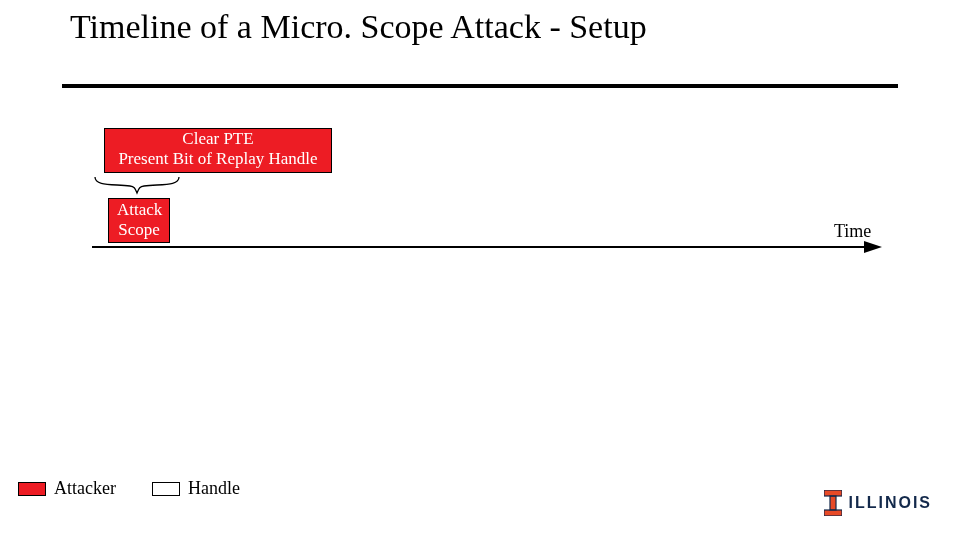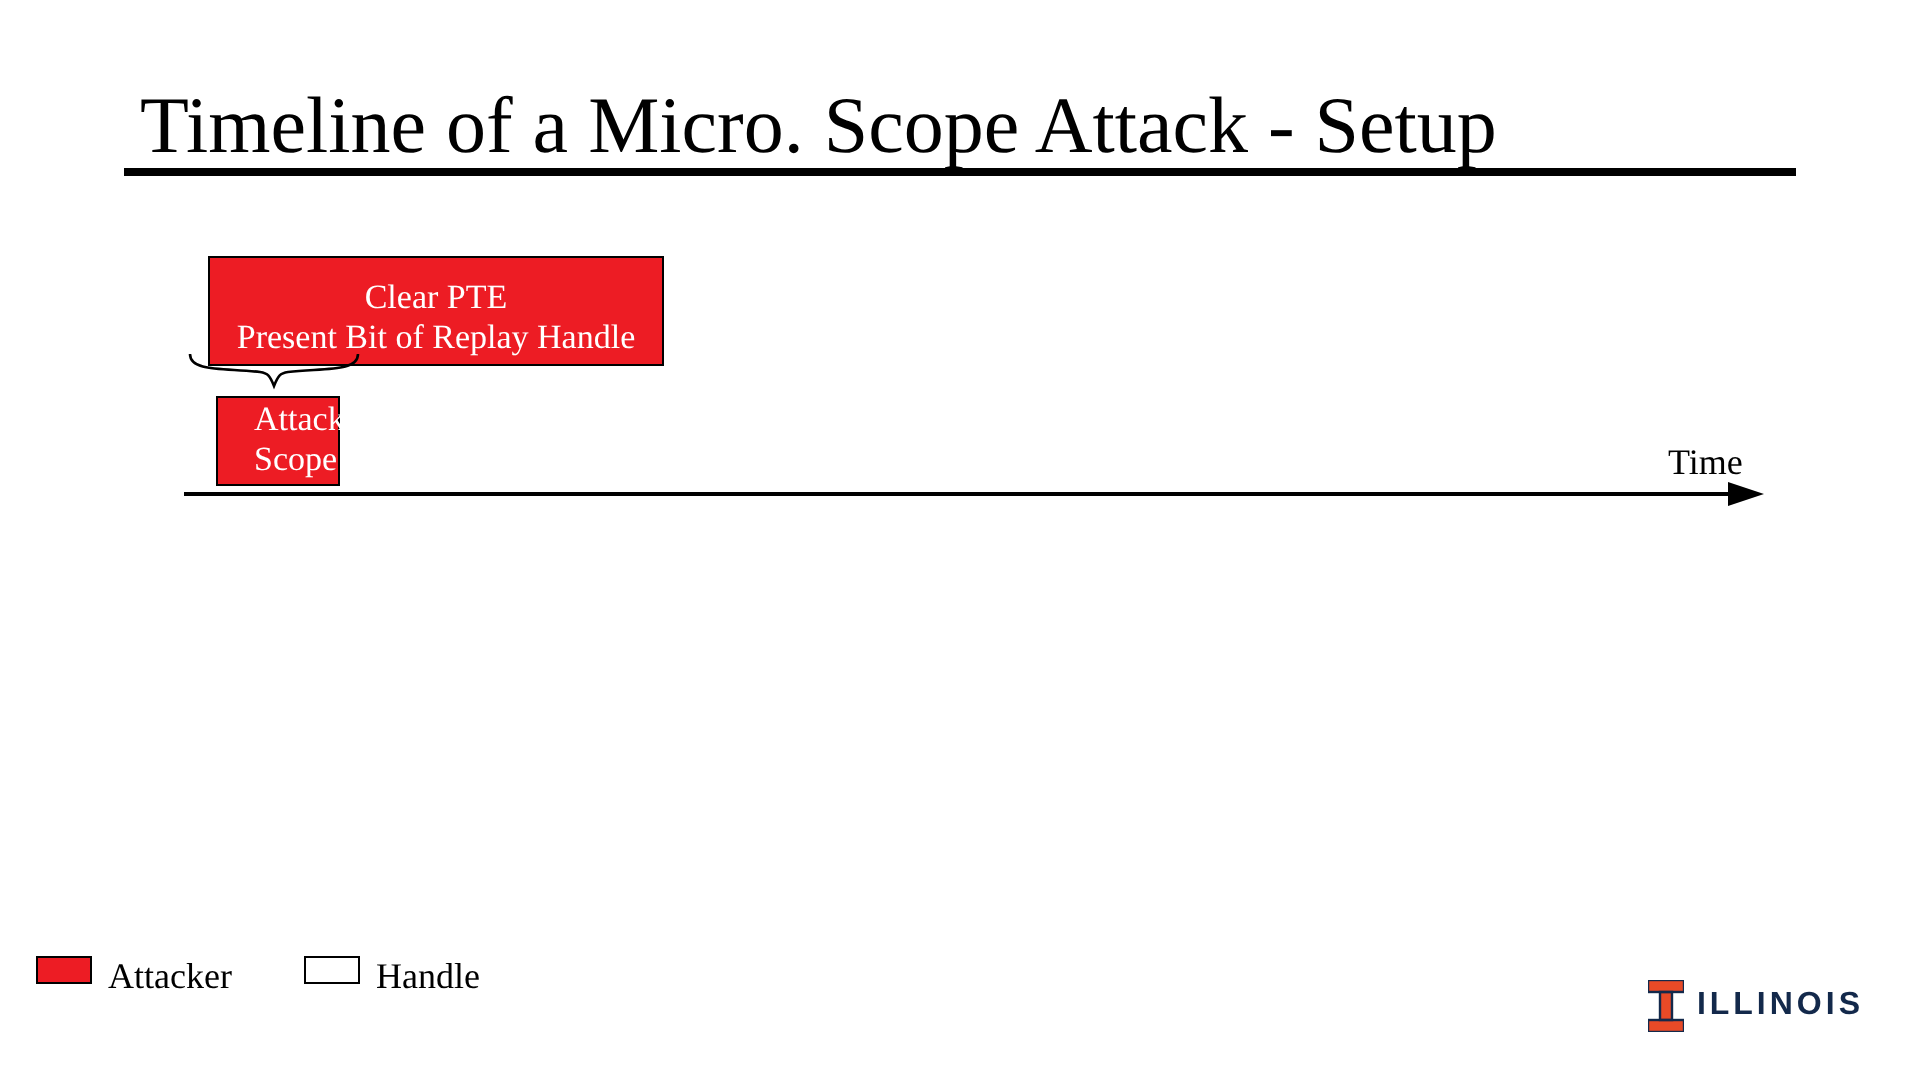--- a/index.html
+++ b/index.html
@@ -2,22 +2,22 @@
 <html><head>
 <meta charset="utf-8">
 <style>
   * { box-sizing: border-box; margin: 0; padding: 0; }
   html, body { width: 960px; height: 540px; background: #fff; font-family: "Times New Roman", Times, serif; color: #000; }
   .slide { position: relative; width: 960px; height: 540px; }
 
   .title {
     position: absolute;
     left: 70px;
-    top: 39px;
-    font-size: 40px;
+    top: 8px;
+    font-size: 34px;
     font-weight: 400;
   }
   .title-rule {
     position: absolute;
     left: 62px;
     top: 84px;
     width: 836px;
     height: 0;
     border-bottom: 4px solid #000;
   }
@@ -26,21 +26,21 @@
     position: absolute;
     left: 104px;
     top: 128px;
     width: 228px;
     background: #ed1c24;
     border: 1px solid #000;
     color: #fff;
     text-align: center;
     font-size: 17px;
     line-height: 1.18;
-    padding: 10px 4px 3px;
+    padding: 0 4px 3px;
   }
 
   .brace-svg {
     position: absolute;
     left: 92px;
     top: 174px;
     width: 90px;
     height: 22px;
   }
 
@@ -48,21 +48,21 @@
     position: absolute;
     left: 108px;
     top: 198px;
     width: 62px;
     background: #ed1c24;
     border: 1px solid #000;
     color: #fff;
     text-align: center;
     font-size: 17px;
     line-height: 1.18;
-    padding: 1px 18px 2px;
+    padding: 1px 8px 2px;
   }
 
   .time-label {
     position: absolute;
     left: 834px;
     top: 221px;
     font-size: 18px;
   }
 
   .timeline-svg {
@@ -71,20 +71,21 @@
     top: 239px;
     width: 790px;
     height: 16px;
   }
 
   .legend {
     position: absolute;
     left: 18px;
     top: 478px;
     display: flex;
+    align-items: center;
     gap: 8px;
     font-size: 18px;
   }
   .swatch {
     width: 28px;
     height: 14px;
     border: 1px solid #000;
   }
   .swatch-red { background: #ed1c24; }
   .swatch-white { background: #fff; }

